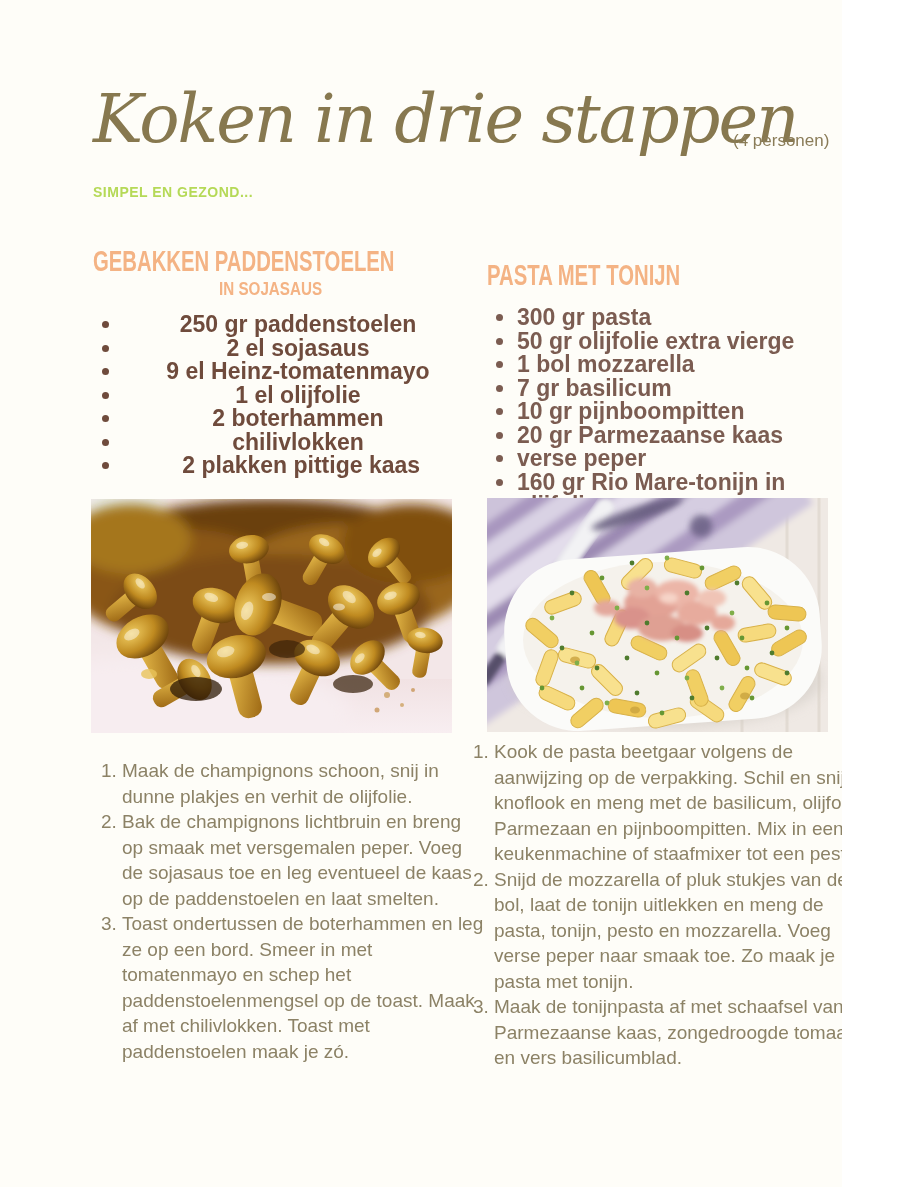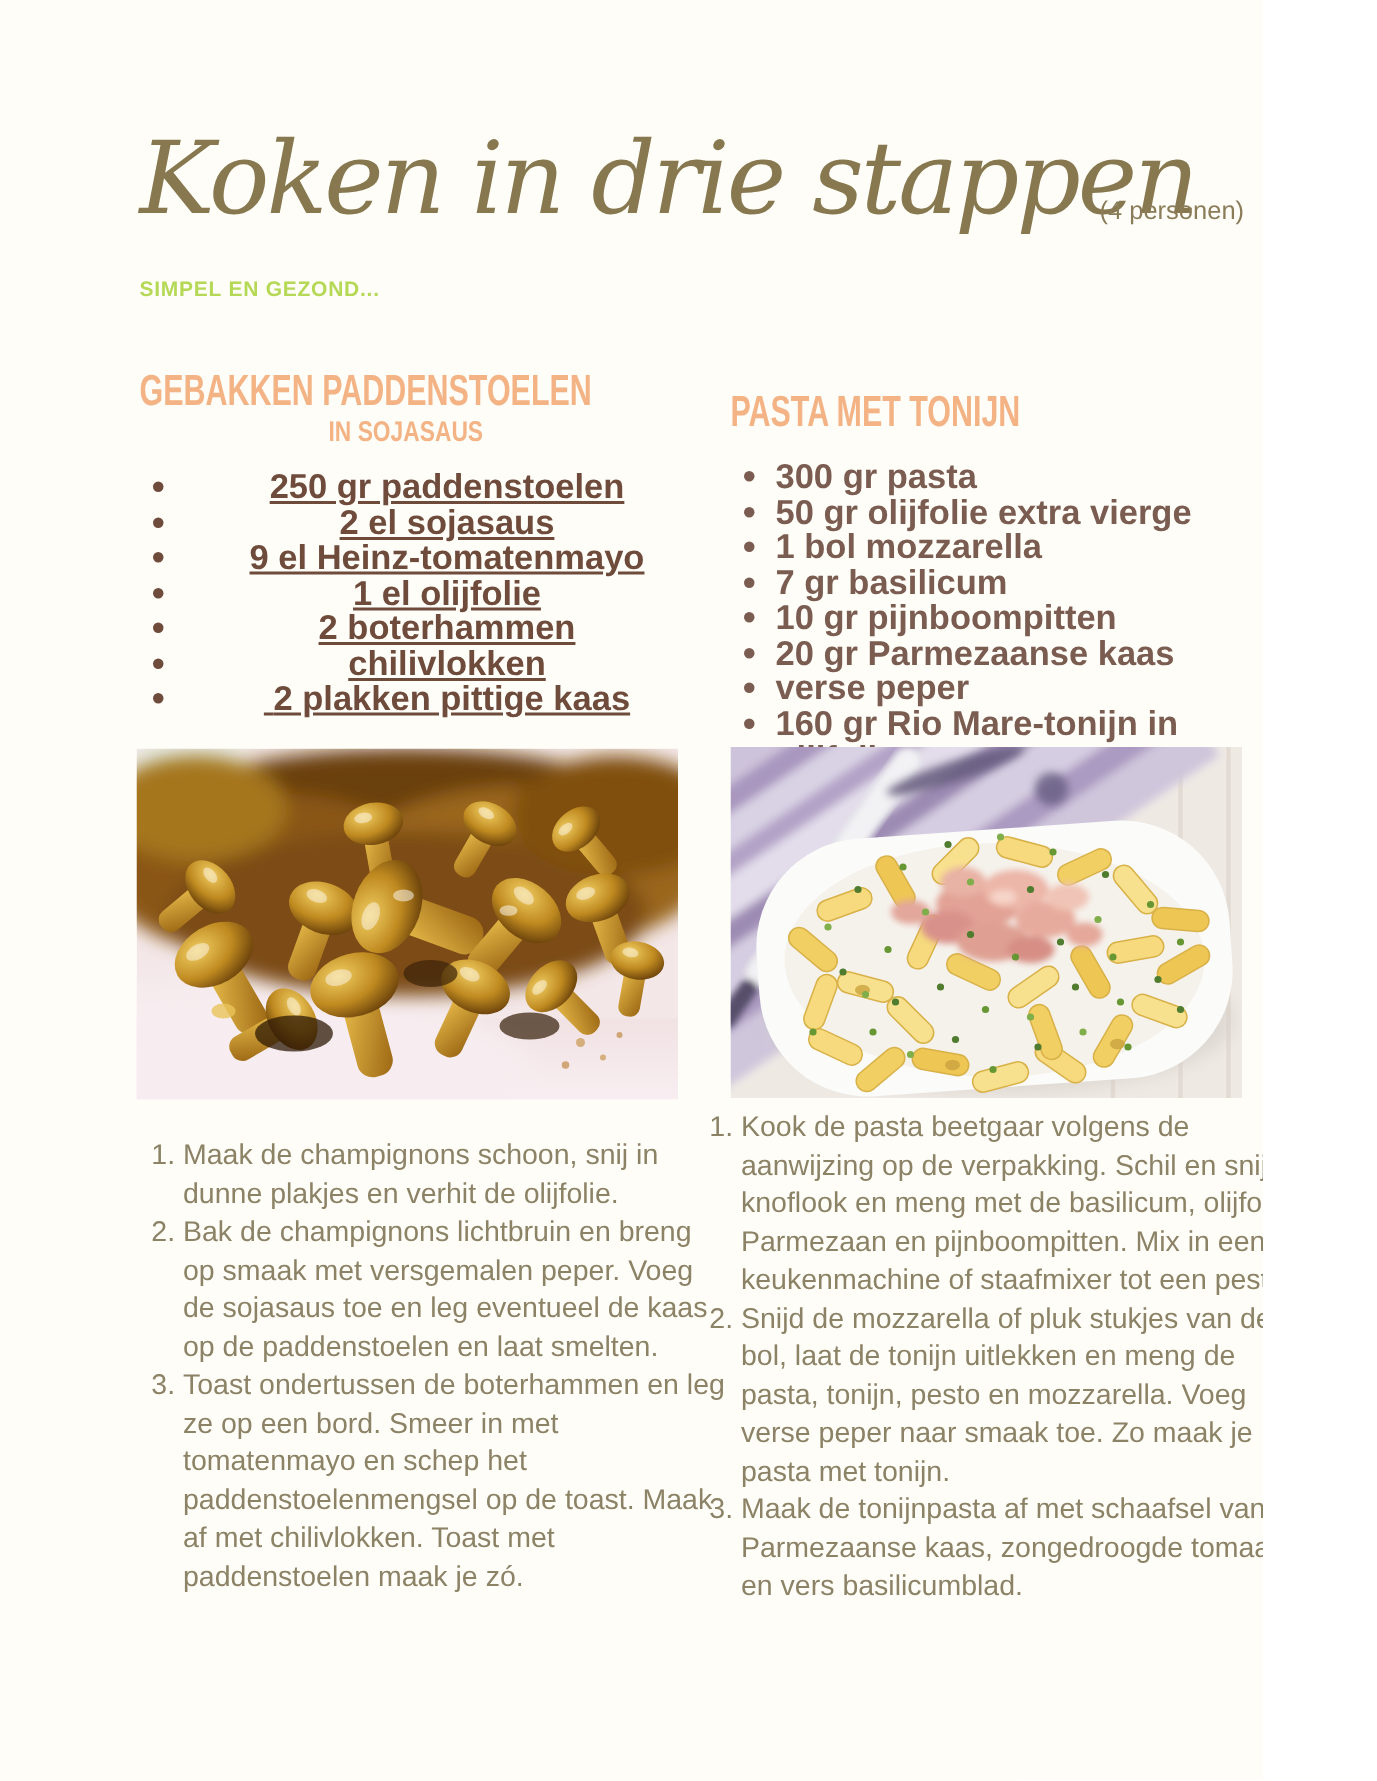--- a/index.html
+++ b/index.html
@@ -33,21 +33,21 @@
   }
   .recipe h3 {
     margin:3px 0 0; font-size:19px; line-height:20px; font-weight:bold;
     color:#f4b384; white-space:nowrap;
     transform:scaleX(0.80); transform-origin:left top; display:inline-block;
   }
   ul.ingredients {
     margin:14px 0 0; padding-left:30px;
     font-size:23px; font-weight:bold; line-height:23.5px;
   }
-  .recipe-left  ul.ingredients { color:#6f4b3c;text-decoration:underline; }
+  .recipe-left  ul.ingredients { color:#6f4b3c; }
   .recipe-right ul.ingredients { margin-top:16px; color:#7b5c51; }
   ul.ingredients li { white-space:pre-wrap; }
   
   .photo { position:absolute; overflow:hidden; }
   .photo-left  { left:91px;  top:499px; width:361px; height:234px; }
   .photo-right { left:487px; top:498px; width:341px; height:234px; }
   .photo svg { display:block; width:100%; height:100%; }
   
   ol.steps {
     position:absolute; margin:0; padding-left:25px;

